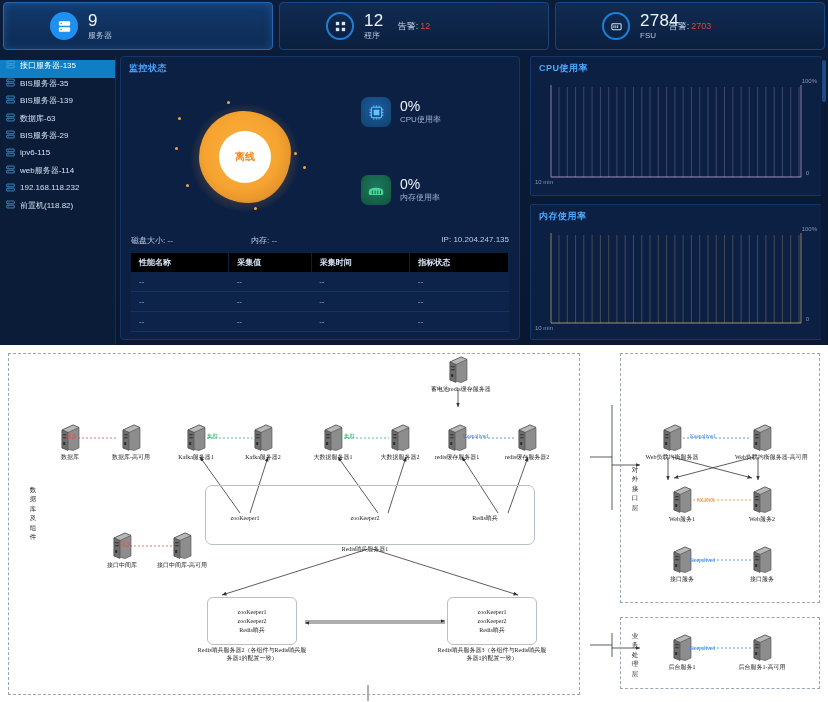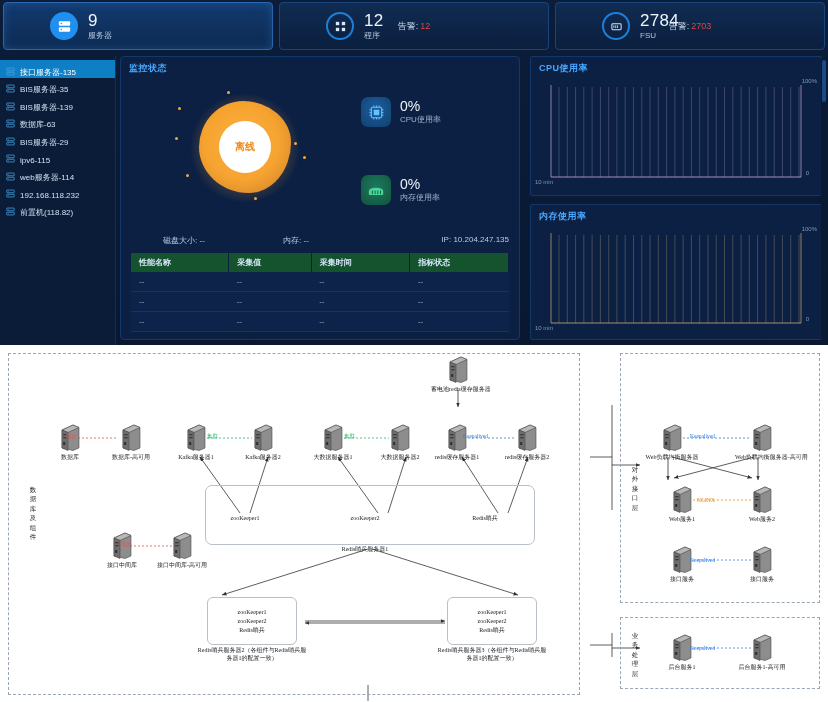--- a/index.html
+++ b/index.html
@@ -48,38 +48,38 @@
   }
   .stat-alarm b { color: #e0453b; font-weight: 400; margin-left: 2px; }
 
   
   .srv-list {
     position: absolute; left: 0; top: 56px; width: 116px; bottom: 0;
     background: #0b1c38; border-right: 1px solid #10305c;
     padding-top: 4px;
   }
   .srv-item {
-    height: 17.5px; display: flex; align-items: flex-end;
+    height: 17.5px; display: flex; align-items: flex-start;
     padding-left: 6px; font-size: 8px; color: #cfe0f2;
     cursor: pointer;
   }
   .srv-item.active { background: #0e7fc4; color: #fff; }
   .srv-ico { width: 9px; height: 9px; flex: 0 0 auto; margin-right: 5px; }
   .srv-name { white-space: nowrap; overflow: hidden; }
 
   
   .monitor {
     position: absolute; left: 120px; top: 56px; width: 400px; height: 284px;
     background: #0c2044; border: 1px solid #14376a; border-radius: 4px;
   }
   .panel-title {
     font-size: 9px; color: #49a8ff; font-weight: bold;
     padding: 5px 0 0 8px; letter-spacing: .5px;
   }
-  .offline-wrap { position: absolute; left: 30px; top: 22px; width: 190px; height: 140px; }
+  .offline-wrap { position: absolute; left: 30px; top: 32px; width: 190px; height: 140px; }
   .blob {
     position: absolute; left: 48px; top: 22px; width: 92px; height: 92px;
     background: radial-gradient(circle at 46% 44%, #fbb040 0%, #f5a12c 52%, #e0902a 72%, rgba(224,144,42,.35) 88%, rgba(224,144,42,0) 100%);
     border-radius: 48% 52% 46% 54% / 50% 45% 55% 50%;
     filter: blur(.2px);
   }
   .blob::after {
     content:""; position:absolute; left:-9px; top:-7px; right:-9px; bottom:-9px;
     border-radius: 50%;
     background: radial-gradient(circle, rgba(250,170,60,.30) 40%, rgba(250,170,60,0) 72%);
@@ -101,27 +101,27 @@
   .mico.cpu { background: radial-gradient(circle at 50% 40%, #1b5f9e 0%, #11406f 100%); }
   .mico.mem { background: radial-gradient(circle at 50% 40%, #1d7a5c 0%, #11533e 100%); }
   .metric .mtxt { margin-left: 9px; line-height: 1.1; }
   .mval { color: #eaf2fb; font-size: 14px; }
   .mlbl { color: #9fb6d0; font-size: 8px; margin-top: 1px; }
 
   .sumline {
     position: absolute; left: 0; right: 0; top: 178px;
     display: flex; font-size: 8px; color: #b8cbe2; padding: 0 10px;
   }
-  .sumline .c1 { width: 120px; margin-left: 32px; }
+  .sumline .c1 { width: 120px; }
   .sumline .c2 { width: 130px; }
   .sumline .c3 { flex: 1; text-align: right; }
 
   table.perf { position: absolute; left: 10px; right: 10px; top: 196px; border-collapse: collapse; width: calc(100% - 20px); }
   table.perf th {
-    background: #14532d; color: #d9e9fb; font-size: 8px; text-align: left;
+    background: #000000; color: #d9e9fb; font-size: 8px; text-align: left;
     padding: 4px 8px; font-weight: bold; border-right: 1px solid #0c2044;
   }
   table.perf td {
     font-size: 8px; color: #9bb2cc; padding: 5px 8px;
     border-bottom: 1px solid #143463; background: #0d234a;
   }
 
   
   .chart-box {
     position: absolute; left: 530px; width: 292px;

